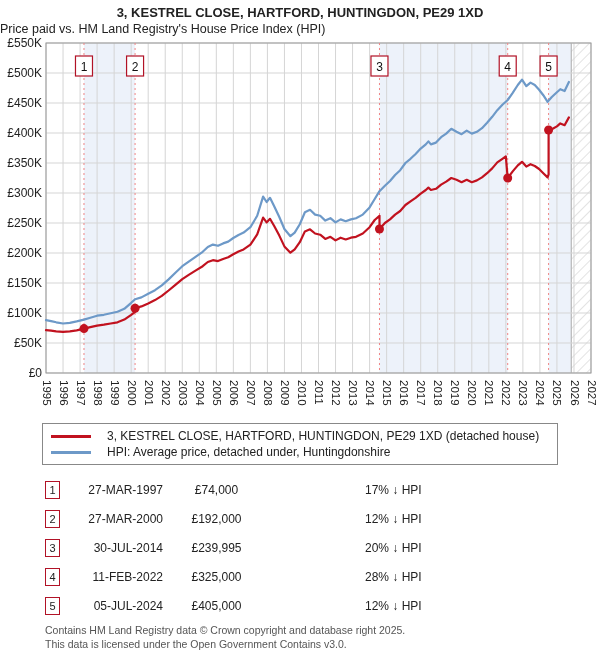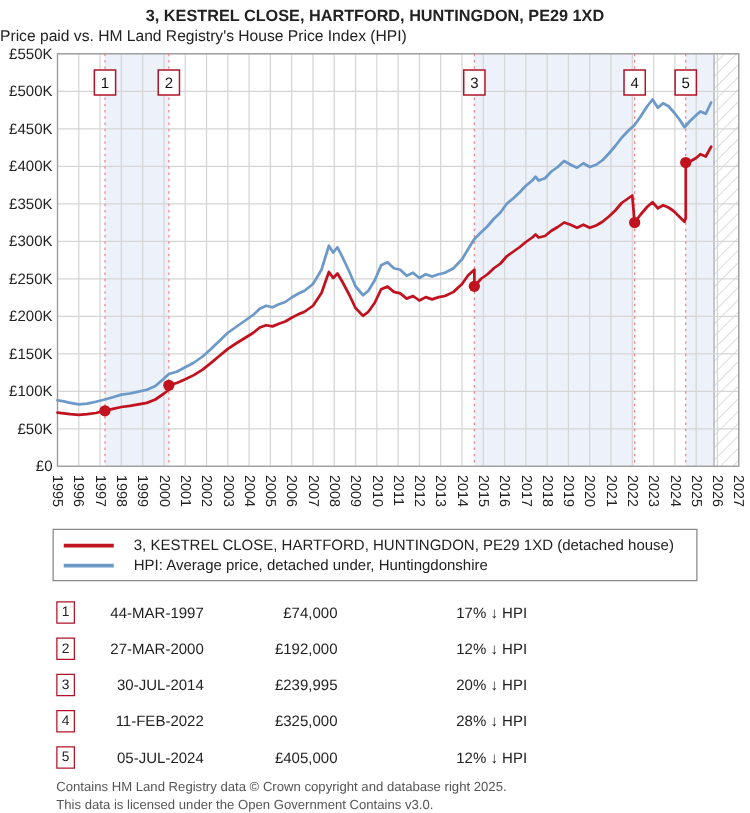--- a/index.html
+++ b/index.html
@@ -17,21 +17,21 @@
   .lrow{display:flex;align-items:center;height:16px;}
   .swatch{width:40px;height:3px;flex:0 0 40px;margin-left:8px;}
   .ltext{font-size:12px;white-space:nowrap;margin-left:16px;}
   .sales{margin:10px 0 0 45px;font-size:12px;}
   .srow{display:grid;grid-template-columns:20px 98px 107px 200px;align-items:center;height:29px;}
   .snum{
     width:13px;height:16px;border:1px solid #b11226;background:#fff;color:#222;
     display:flex;align-items:center;justify-content:center;font-size:11px;
   }
   .sdate{text-align:right;}
-  .sprice{text-align:right;}
+  .sprice{text-align:center;}
   .spct{padding-left:48px;margin-left:47px;}
   .foot{margin:4px 0 0 45px;font-size:10.5px;color:#555;line-height:1.3;}
 </style>
 </head>
 <body>
 
 <div>
   <div class="t1">3, KESTREL CLOSE, HARTFORD, HUNTINGDON, PE29 1XD</div>
   <div class="t2">Price paid vs. HM Land Registry's House Price Index (HPI)</div>
 
@@ -184,21 +184,21 @@
       <span class="swatch" id="sw-blue" style="background: rgb(109, 153, 200);"></span>
       <span class="ltext">HPI: Average price, detached under, Huntingdonshire</span>
     </div>
   </div>
 
   <div class="sales" id="sales-rows">
       <div class="srow">
         <div>
           <span class="snum">1</span>
         </div>
-        <div class="sdate">44-MAR-1997</div>
+        <div class="sdate">27-MAR-1997</div>
         <div class="sprice">£74,000</div>
         <div class="spct">17% ↓ HPI</div>
       </div>
       <div class="srow">
         <div>
           <span class="snum">2</span>
         </div>
         <div class="sdate">27-MAR-2000</div>
         <div class="sprice">£192,000</div>
         <div class="spct">12% ↓ HPI</div>

